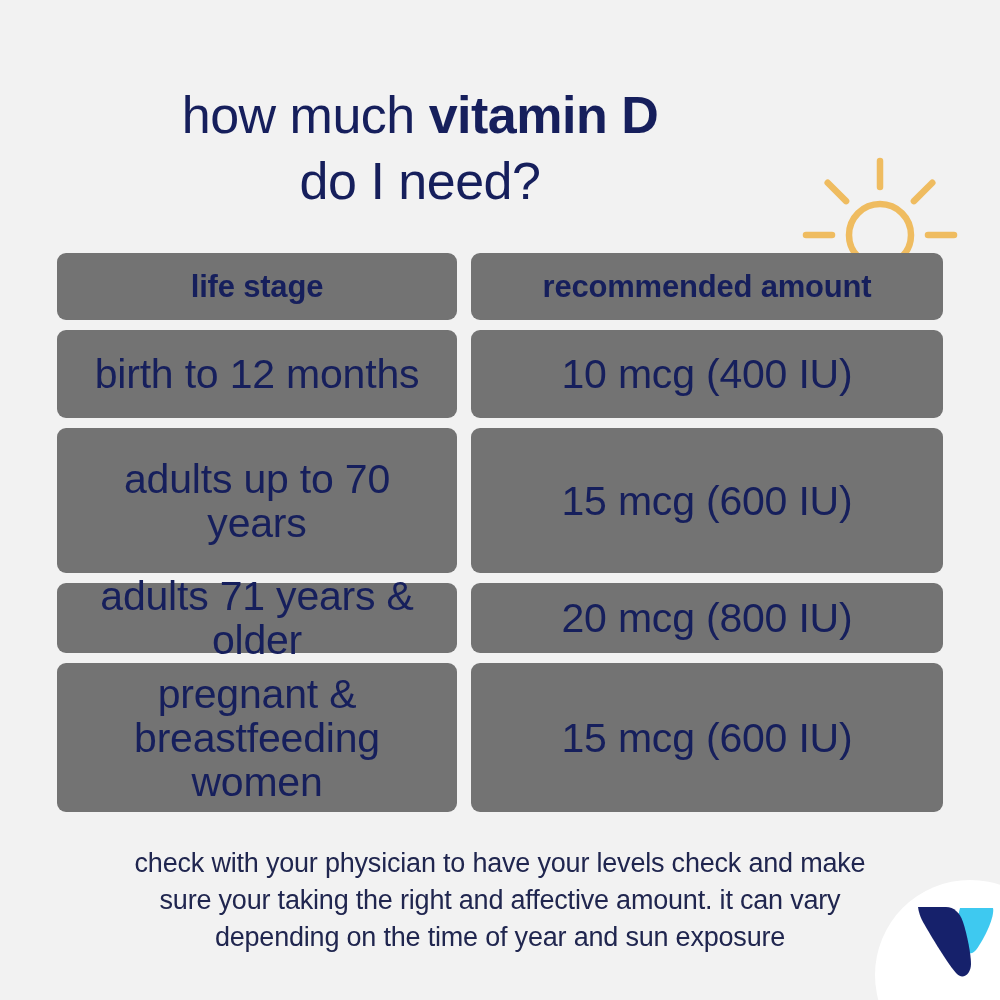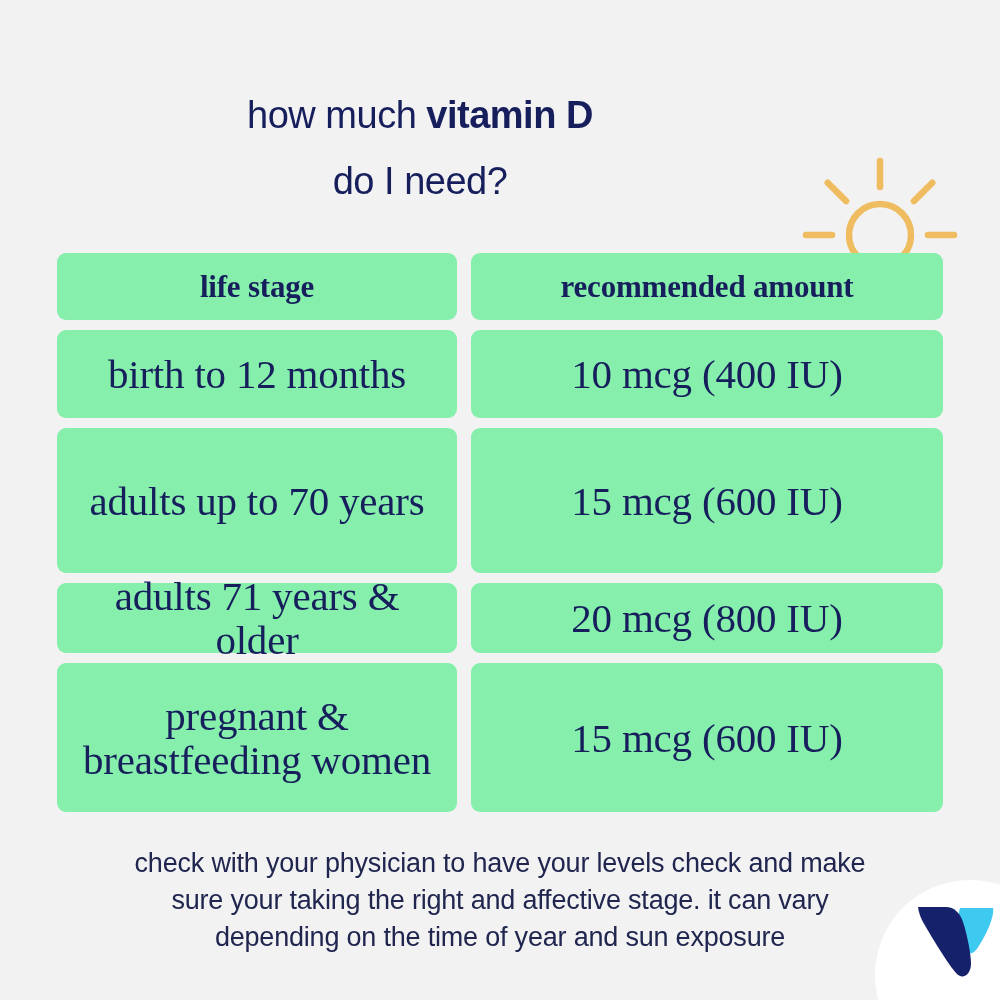--- a/index.html
+++ b/index.html
@@ -30,21 +30,21 @@
     top: 82px;
     width: 1000px;
     height: 140px;
   }
   .title {
     position: absolute;
     left: 60px;
     top: 0;
     width: 720px;
     text-align: center;
-    font-size: 38px;
+    font-size: 52px;
     line-height: 66px;
     letter-spacing: -0.5px;
     color: #161f5c;
     font-weight: 400;
   }
   .title .line {
     display: block;
     white-space: nowrap;
   }
   .title b {
@@ -65,29 +65,28 @@
     left: 57px;
     top: 253px;
     width: 886px;
   }
   .row {
     display: flex;
     gap: 14px;
     margin-bottom: 10px;
   }
   .cell {
-    background: #86efac;
+    background: #737373;
     border-radius: 9px;
     display: flex;
     align-items: center;
     justify-content: center;
     text-align: center;
     box-sizing: border-box;
     padding: 6px 14px;
-    font-family: Liberation Serif, serif;
   }
   .cell.col-life  { width: 400px; }
   .cell.col-amt   { width: 472px; text-align: center; }
 
   .row-header .cell { height: 67px; }
   .row-header .cell span {
     font-size: 31px;
     font-weight: 700;
     letter-spacing: -0.2px;
   }
@@ -214,21 +213,21 @@
       </div>
       <div class="cell col-amt">
         <span><span>15 mcg (600 IU)</span></span>
       </div>
     </div>
 
   </div>
 
   <div class="footer">
     <span class="line">check with your physician to have your levels check and make</span>
-    <span class="line">sure your taking the right and affective stage. it can vary</span>
+    <span class="line">sure your taking the right and affective amount. it can vary</span>
     <span class="line">depending on the time of year and sun exposure</span>
   </div>
 
   <div class="logo-badge">
     <span class="logo-mark">
       <svg width="86" height="80" viewBox="0 0 86 80" fill="none" xmlns="http://www.w3.org/2000/svg">
         <path d="M47 6 C63 6 78 6 80 6 C82 14 72 36 63 48 C58 54 50 52 48 44 C46 34 44 14 47 6 Z" fill="#3ec9f0"></path>
         <path d="M5 5 C5 5 24 5 33 5 C41 5 47 11 50 20 C54 32 58 52 58 62 C58 72 50 78 44 72 C36 64 18 34 10 20 C6 13 5 5 5 5 Z" fill="#16216b"></path>
       </svg>
     </span>

